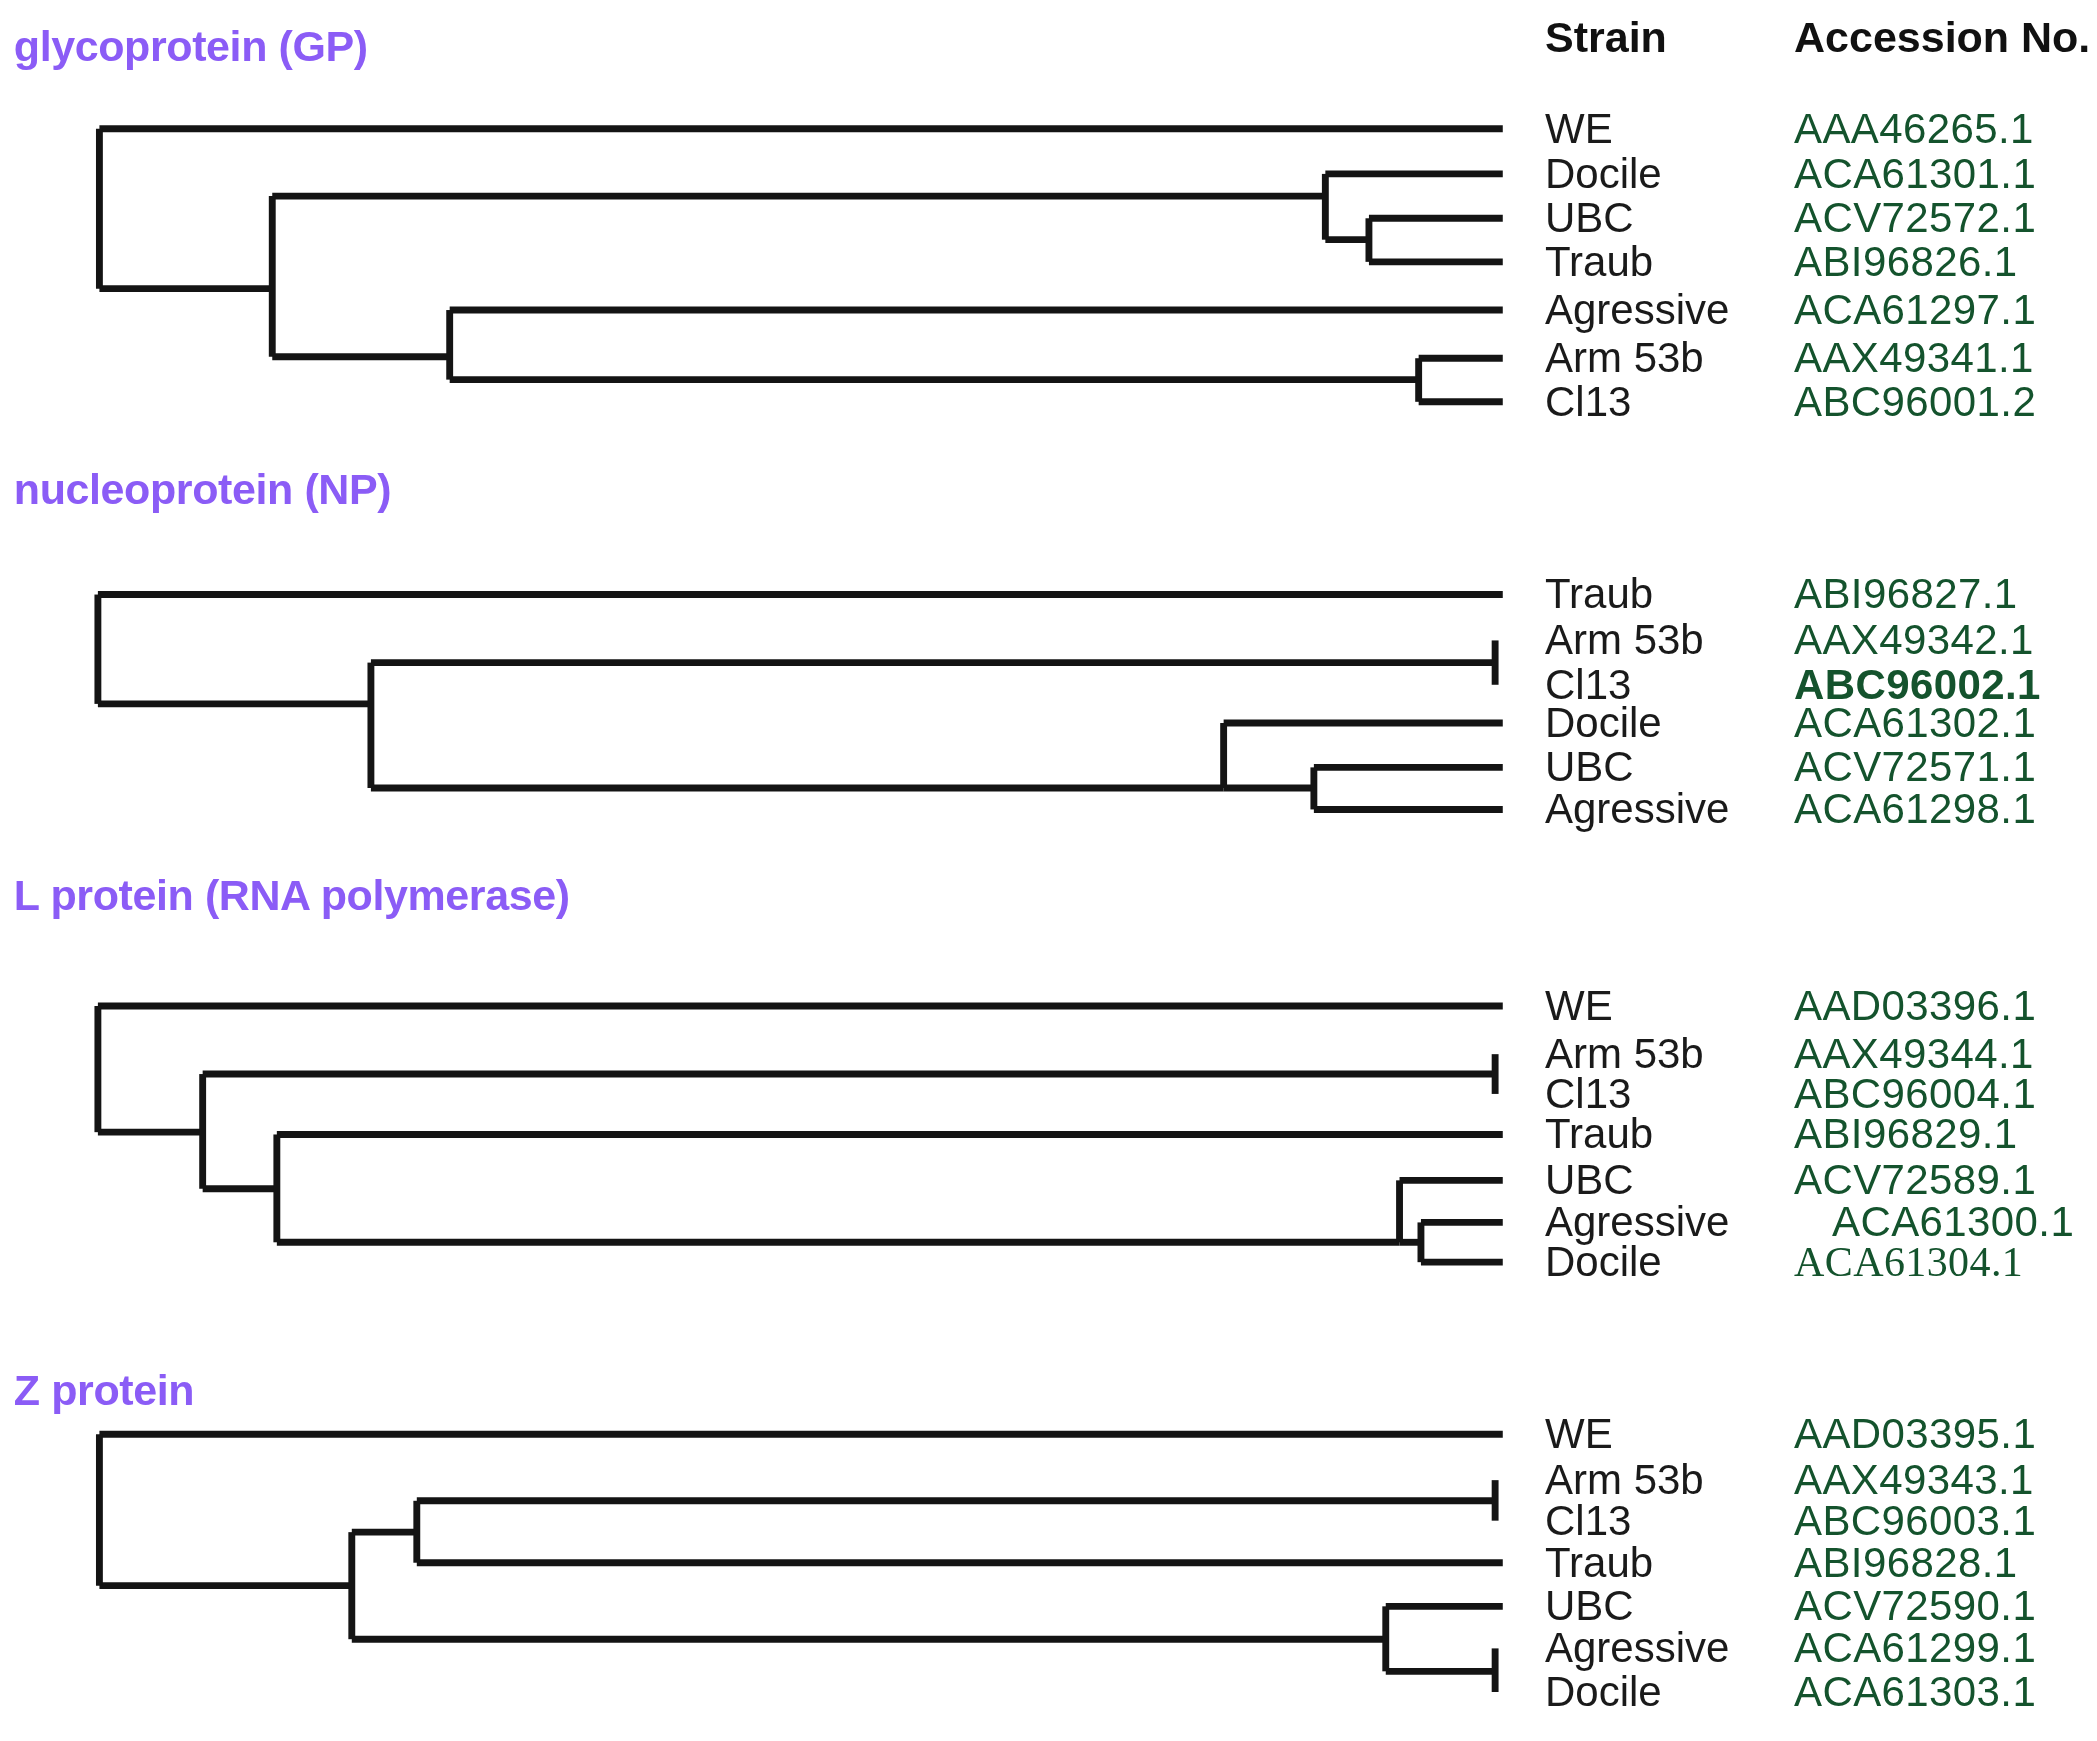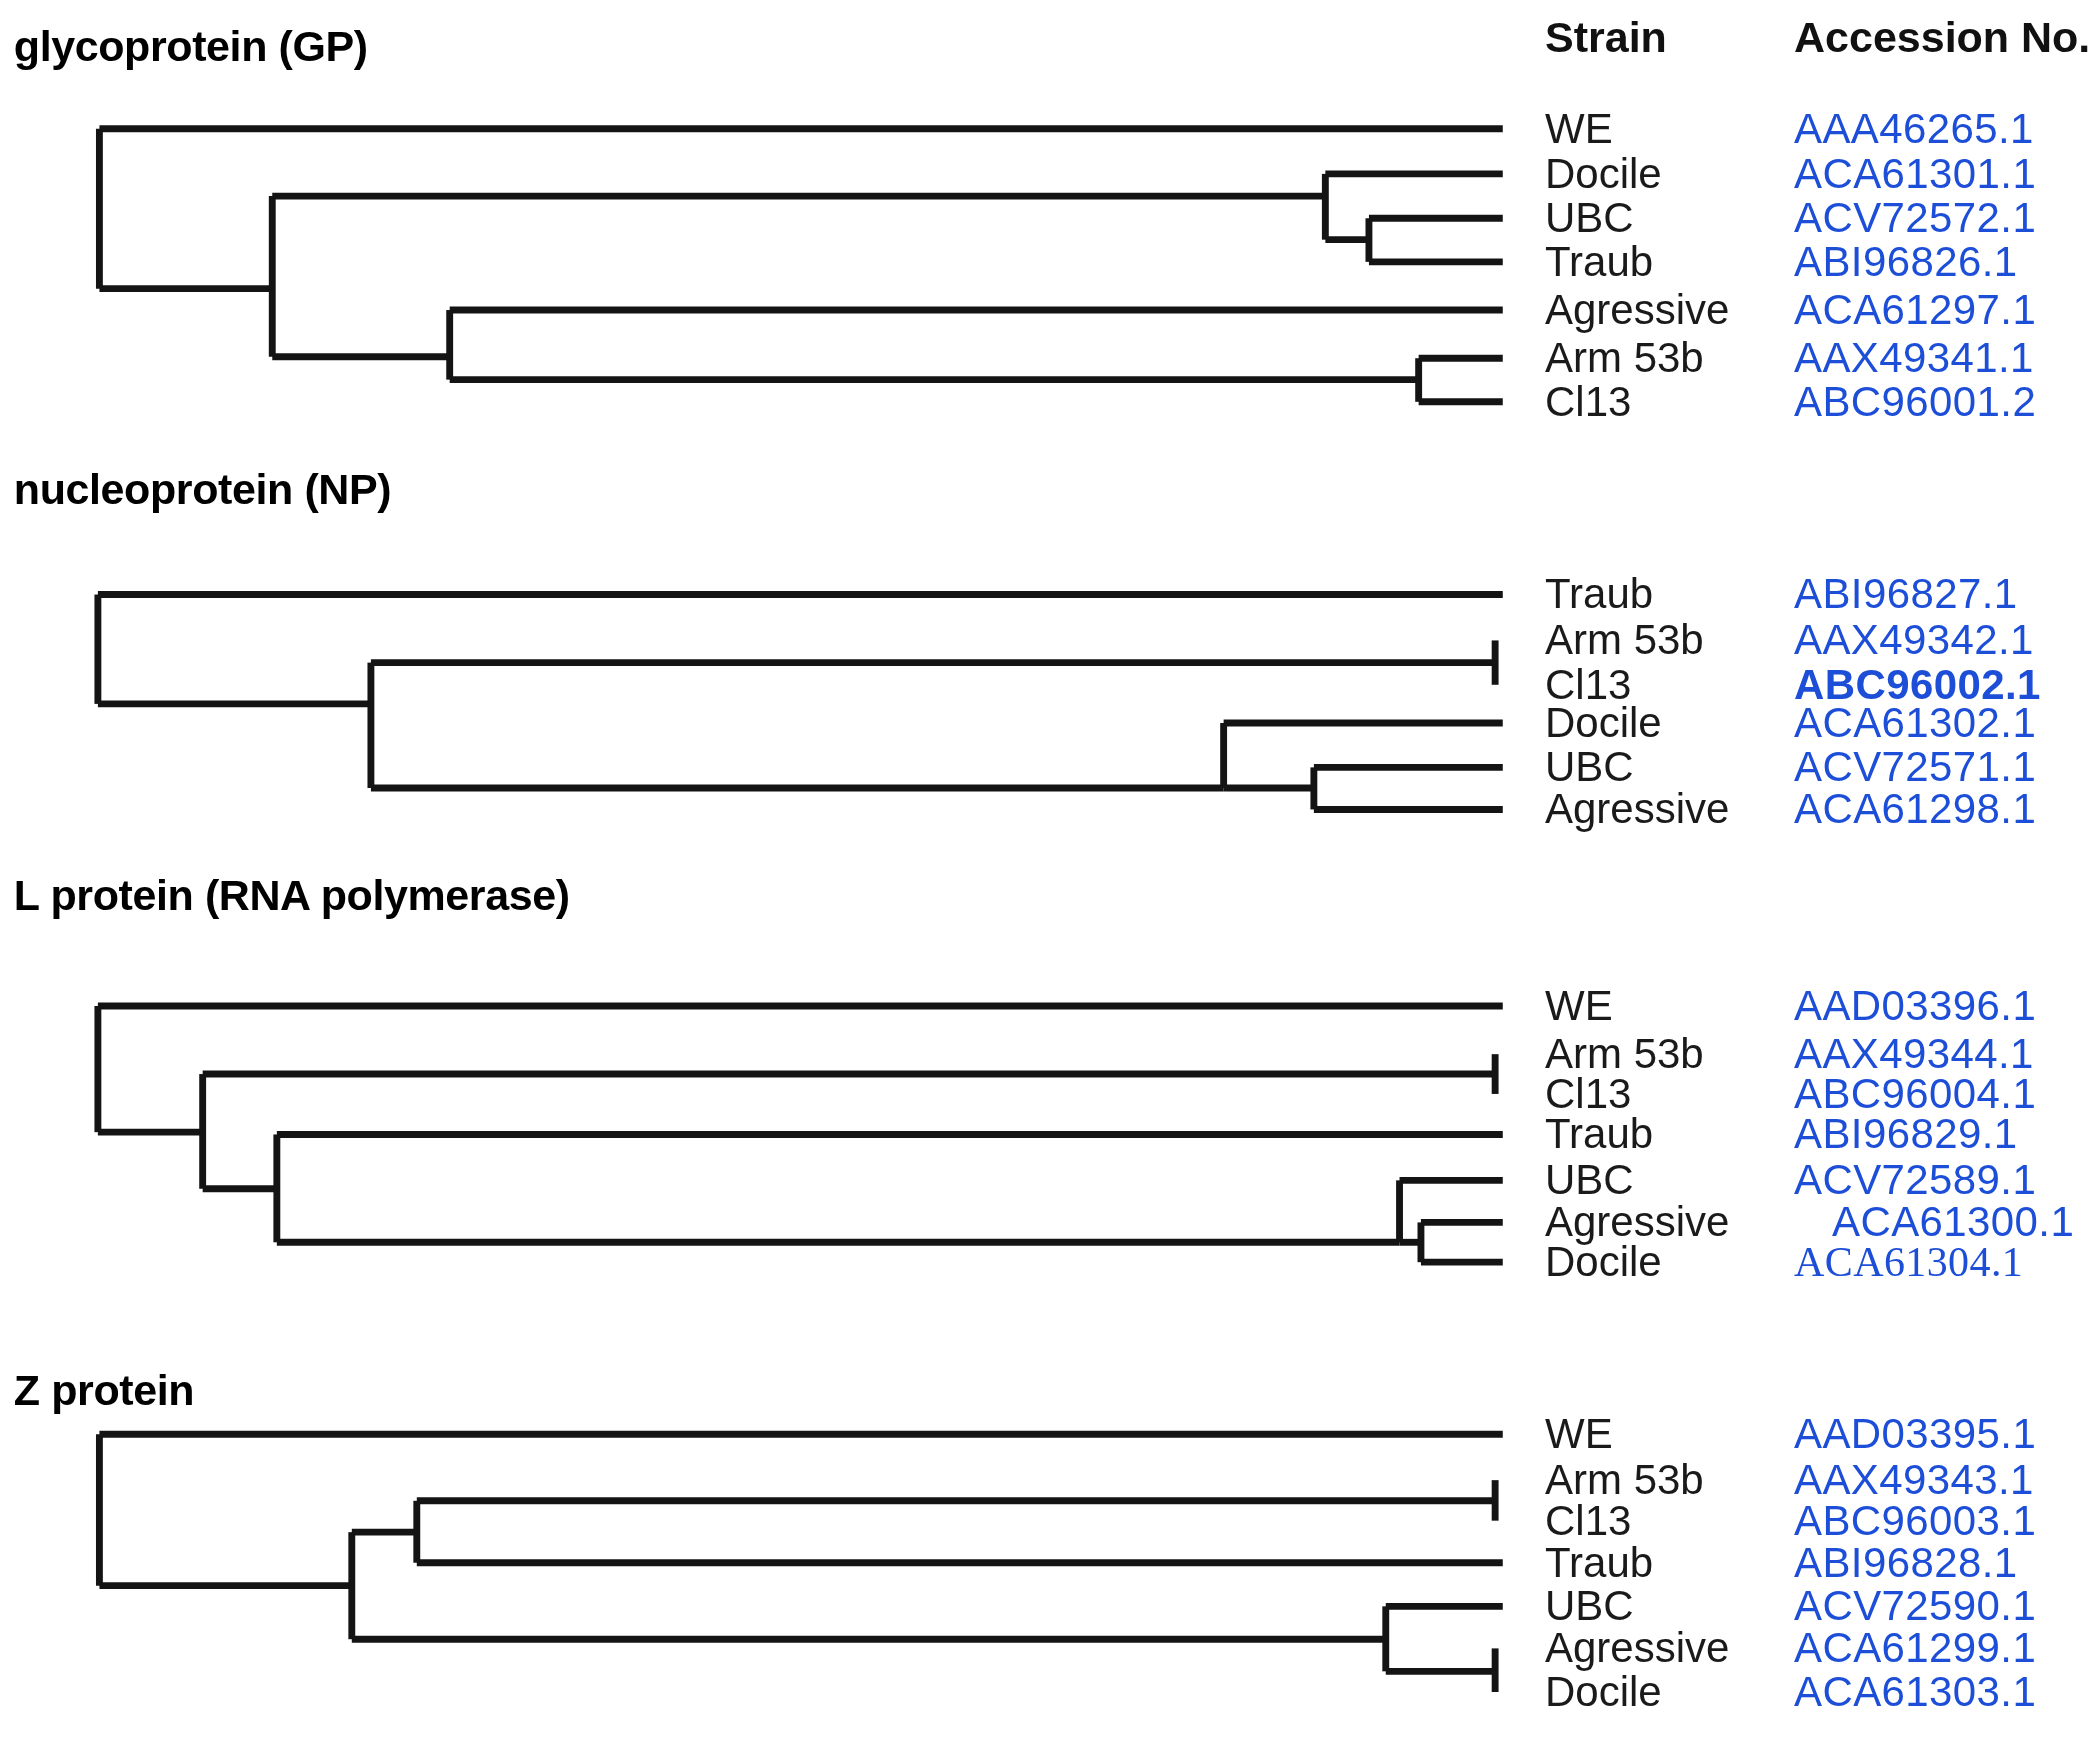--- a/index.html
+++ b/index.html
@@ -19,21 +19,21 @@
     overflow: hidden;
   }
   .section-title {
     position: absolute;
     font-family: "Liberation Sans", sans-serif;
     font-weight: bold;
     font-size: 43px;
     line-height: 1;
     letter-spacing: -0.4px;
     white-space: nowrap;
-    color: #000000;
+    color: #8b5cf6;
   }
   .col-header {
     position: absolute;
     font-family: "Liberation Sans", sans-serif;
     font-weight: bold;
     font-size: 43px;
     line-height: 1;
     white-space: nowrap;
     color: #111111;
   }
@@ -47,21 +47,21 @@
     color: #1a1a1a;
     transform: translateY(-50%);
   }
   .acc-label {
     position: absolute;
     font-family: "Liberation Sans", sans-serif;
     font-weight: normal;
     font-size: 42px;
     line-height: 1;
     white-space: nowrap;
-    color: #1d4ed8;
+    color: #14532d;
     transform: translateY(-50%);
     letter-spacing: 0.4px;
   }
   .tree-svg {
     position: absolute;
     left: 0;
     top: 0;
     overflow: visible;
   }
   .tree-svg path,

